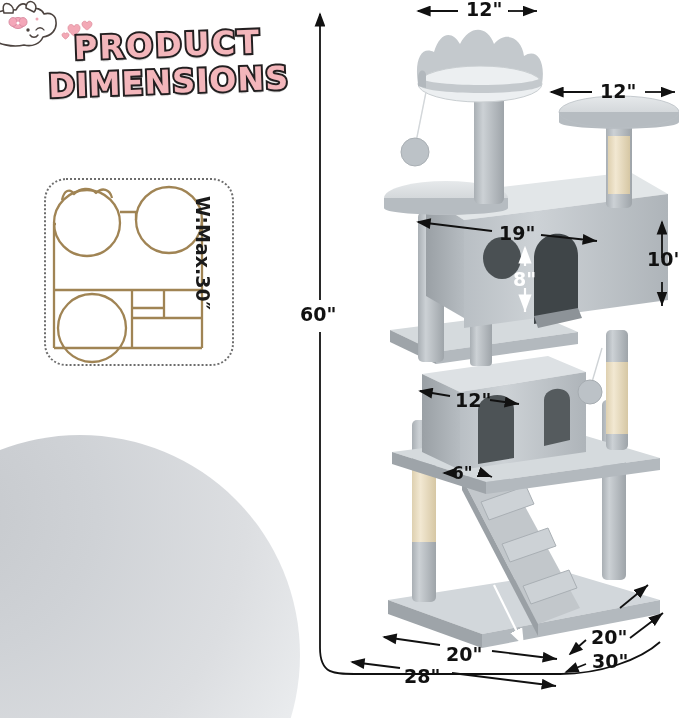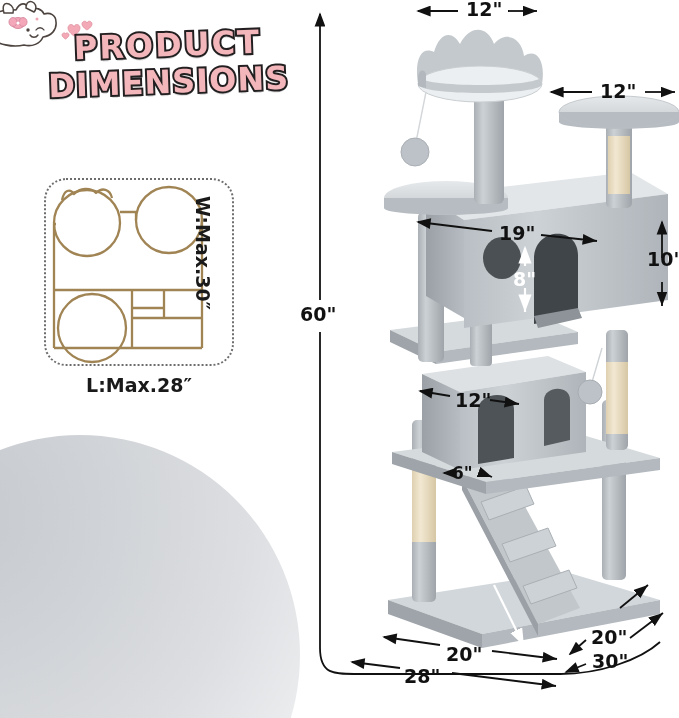--- a/index.html
+++ b/index.html
@@ -204,21 +204,20 @@
         <circle cx="48" cy="150" r="34"></circle>
         <path d="M 88 112 L 88 170"></path>
         <path d="M 88 130 L 120 130 L 120 112"></path>
         <path d="M 88 140 L 158 140"></path>
         <path d="M 120 130 L 120 140"></path>
       </g>
     </svg>
   </div>
 
   <div class="label-w">W:Max.30″</div>
-  <div class="label-l">L:Max.28″</div>
 
   <div class="product">
     <svg width="349" height="690" viewBox="0 0 349 690">
       <defs>
         <linearGradient id="fab" x1="0" y1="0" x2="1" y2="0">
           <stop offset="0%" stop-color="#b9bfc4"></stop>
           <stop offset="35%" stop-color="#cdd2d6"></stop>
           <stop offset="100%" stop-color="#aeb4b9"></stop>
         </linearGradient>
         <linearGradient id="fabTop" x1="0" y1="0" x2="0" y2="1">

